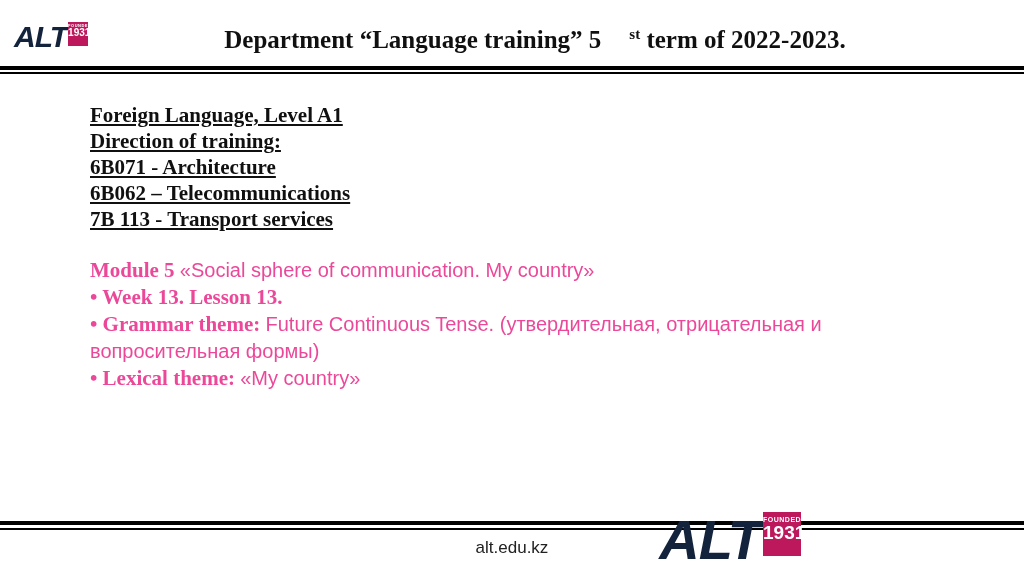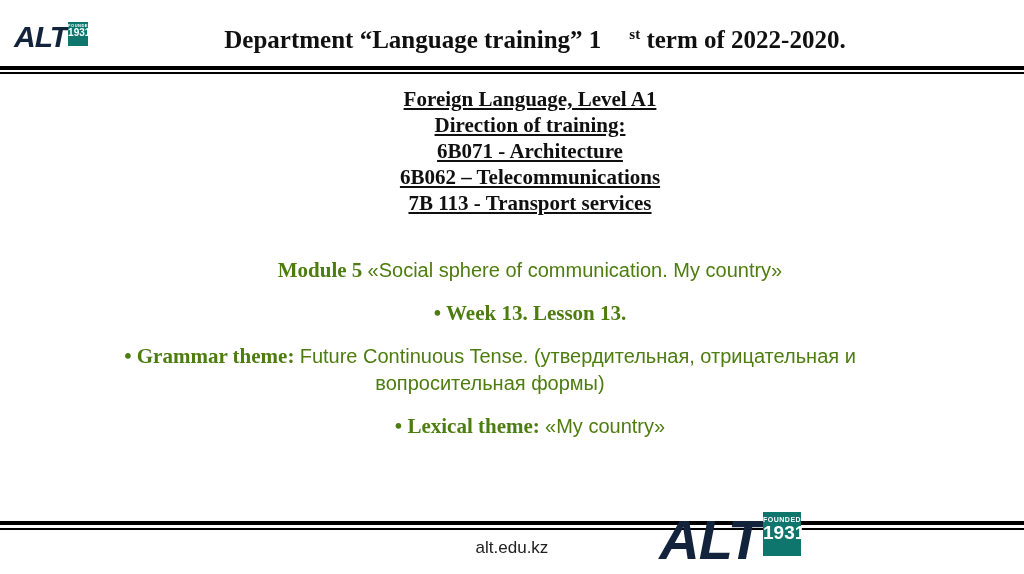--- a/index.html
+++ b/index.html
@@ -49,21 +49,21 @@
     color: #13233c;
     line-height: 1;
     white-space: nowrap;
   }
   .alt-logo .alt-text {
     font-style: italic;
     display: inline-block;
   }
   .alt-logo .alt-badge {
     display: inline-block;
-    background: #0f766e;
+    background: #be185d;
     color: #ffffff;
     font-style: normal;
     letter-spacing: 0px;
     text-align: left;
     vertical-align: top;
   }
   .alt-logo .alt-badge .founded {
     display: block;
     line-height: 1;
   }
@@ -129,23 +129,22 @@
   }
   .rule-bottom-thin {
     top: 528px;
     height: 2px;
   }
 
   
   .content {
     position: absolute;
     left: 90px;
-    top: 86px;
+    top: 102px;
     width: 880px;
-    text-align: center;
   }
 
   .line {
     font-size: 21px;
     line-height: 26px;
     color: #101010;
     white-space: nowrap;
   }
   .line.bold-serif {
     font-family: "Liberation Serif", serif;
@@ -154,22 +153,21 @@
   .line.underline {
     text-decoration: underline;
   }
   .spacer {
     height: 25px;
   }
 
   .mixed {
     font-size: 21px;
     line-height: 27px;
-    color: #4d7c0f;
-    margin-top: 16px;
+    color: #ec4899;
   }
   .mixed .serif-bold {
     font-family: "Liberation Serif", serif;
     font-weight: bold;
   }
   .mixed .sans {
     font-family: "Liberation Sans", sans-serif;
     font-weight: normal;
     font-size: 20px;
   }
@@ -217,21 +215,21 @@
 <body>
 
 <div class="slide">
 
   <div class="header">
 
     <div class="header-logo">
       <span class="alt-logo"><span class="alt-text">ALT</span><span class="alt-badge"><span class="founded">FOUNDED</span><span class="year">1931</span></span></span>
     </div>
 
-    <div class="header-title"><span>Department “Language training” 1</span><sup>st</sup><span> term of 2022-2020.</span></div>
+    <div class="header-title"><span>Department “Language training” 5</span><sup>st</sup><span> term of 2022-2023.</span></div>
   </div>
 
   <div class="rule rule-top-thick"></div>
   <div class="rule rule-top-thin"></div>
 
   <div class="content">
 
     <div class="line bold-serif underline">Foreign Language, Level A1</div>
     <div class="line bold-serif underline">Direction of training:</div>
     <div class="line bold-serif underline">6B071 - Architecture</div>

